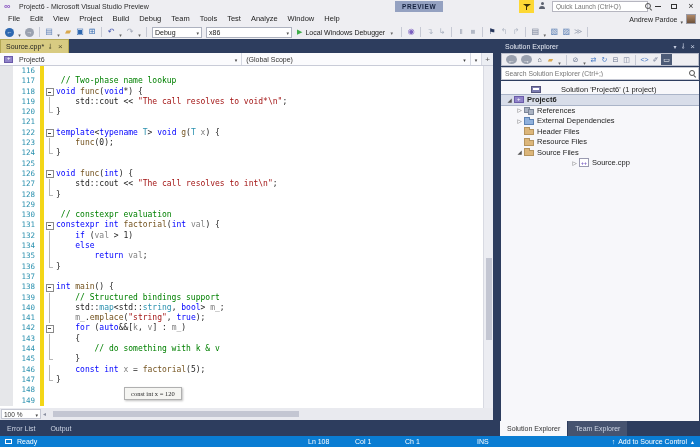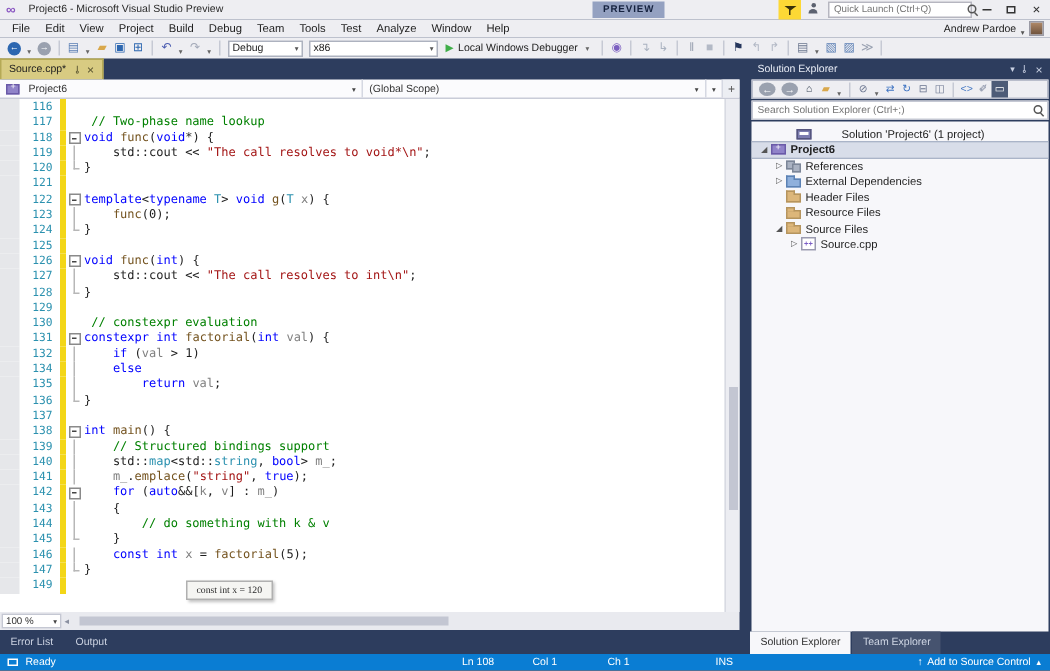--- a/index.html
+++ b/index.html
@@ -506,20 +506,27 @@
           </div>
           <div class="cl">
             <span class="bp"></span>
             <span class="ln">147</span>
             <span class="chbar"></span>
             <span class="ol o-end"></span>
             <span class="cd"><span class="tok-p">}</span></span>
           </div>
           <div class="cl">
             <span class="bp"></span>
+            <span class="ln">148</span>
+            <span class="chbar"></span>
+            <span class="ol"></span>
+            <span class="cd"></span>
+          </div>
+          <div class="cl">
+            <span class="bp"></span>
             <span class="ln">149</span>
             <span class="chbar"></span>
             <span class="ol"></span>
             <span class="cd"></span>
           </div>
         </div>
       <div class="vscroll">
         <span class="vs-thumb"></span>
       </div>
       <div class="datatip">const int x = 120</div>
@@ -601,21 +608,21 @@
         <div class="tree-row" style="padding-left: 14px;">
           <span class="exp"></span>
           <span class="ico ico-folder"></span>
           <span class="tree-label">Resource Files</span>
         </div>
         <div class="tree-row" style="padding-left: 14px;">
           <span class="exp">◢</span>
           <span class="ico ico-folder"></span>
           <span class="tree-label">Source Files</span>
         </div>
-        <div class="tree-row" style="padding-left: 24px;">
+        <div class="tree-row" style="padding-left: 24px; margin-left: 45px;">
           <span class="exp">▷</span>
           <span class="ico ico-cpp">++</span>
           <span class="tree-label">Source.cpp</span>
         </div>
       </div>
     <div class="se-bottomtabs">
         <span class="se-tab active">Solution Explorer</span>
         <span class="se-tab inactive">Team Explorer</span>
       </div>
   </div>

